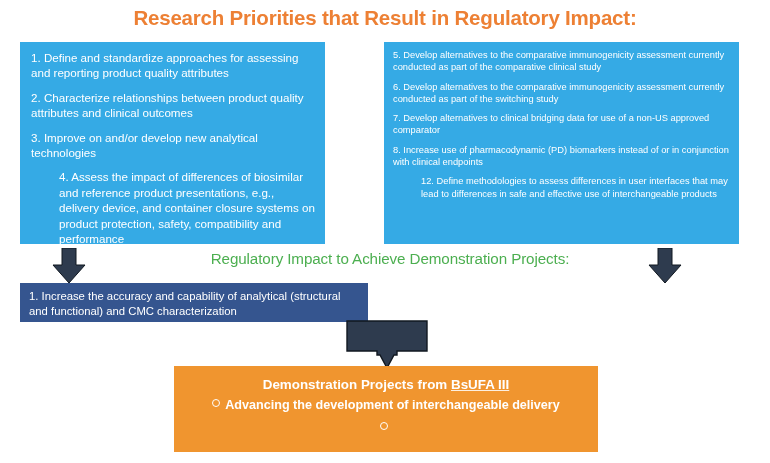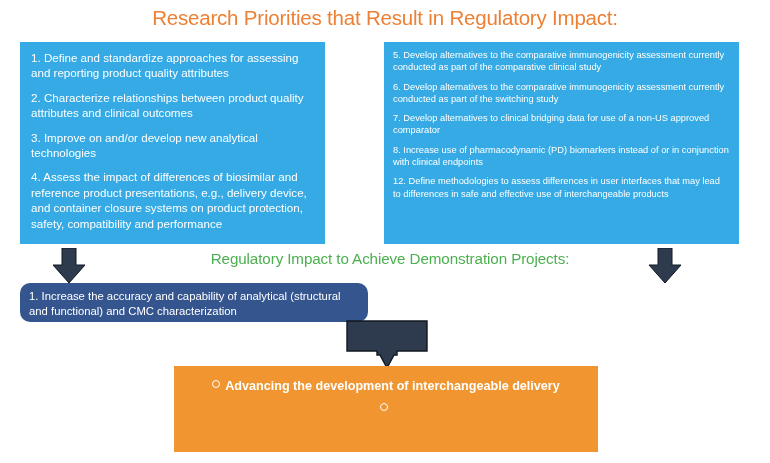--- a/index.html
+++ b/index.html
@@ -21,21 +21,21 @@
   }
 
   
   .main-title {
     position: absolute;
     left: 0;
     top: 6px;
     width: 770px;
     text-align: center;
     font-size: 20.5px;
-    font-weight: normal;
+    font-weight: bold;
     color: #ED8034;
     letter-spacing: -0.2px;
   }
 
   
   .lightblue-box {
     position: absolute;
     background: #35AAE5;
     box-sizing: border-box;
     color: #ffffff;
@@ -57,21 +57,21 @@
   #priorities-left .item {
     font-size: 11.6px;
     line-height: 15.4px;
     margin-bottom: 9px;
   }
   #priorities-right .item {
     font-size: 9.3px;
     line-height: 12.3px;
     margin-bottom: 7px;
   }
-  .item:last-child { margin-bottom: 0; }
+  .item:last-child { margin-bottom: 0; margin-left: 28px; }
 
   
   .section-title {
     position: absolute;
     left: 150px;
     top: 250px;
     width: 480px;
     text-align: center;
     font-size: 15.2px;
     font-weight: normal;
@@ -81,21 +81,20 @@
 
   
   .darkblue-box {
     position: absolute;
     background: #35558F;
     box-sizing: border-box;
     color: #ffffff;
     padding: 6px 9px;
     font-size: 11.3px;
     line-height: 15px;
-    border-radius: 10px;
   }
   #impact-left {
     left: 20px;
     top: 283px;
     width: 348px;
     height: 39px;
   }
   #impact-right {
     left: 388px;
     top: 283px;
@@ -185,20 +184,23 @@
 
   <div class="darkblue-box" id="impact-left">1. Increase the accuracy and capability of analytical (structural and functional) and CMC characterization</div>
 
   <span class="arrow" id="arrow-center">
     <svg width="84" height="50" viewBox="0 0 84 50">
       <polygon points="2,1 82,1 82,31 52,31 52,35 49,35 42,48 35,35 32,35 32,31 2,31" fill="#2E3B4E" stroke="#111820" stroke-width="1.4"></polygon>
     </svg>
   </span>
 
   <div id="demo-box">
+    <div class="demo-heading">
+      <span>Demonstration Projects from </span><span class="spell">BsUFA III</span>
+    </div>
     <div class="demo-bullet">
       <span class="ring"></span><span>Advancing the development of interchangeable delivery</span>
     </div>
     <div class="demo-bullet">
       <span class="ring"></span>
     </div>
   </div>
 
 </div>
 

